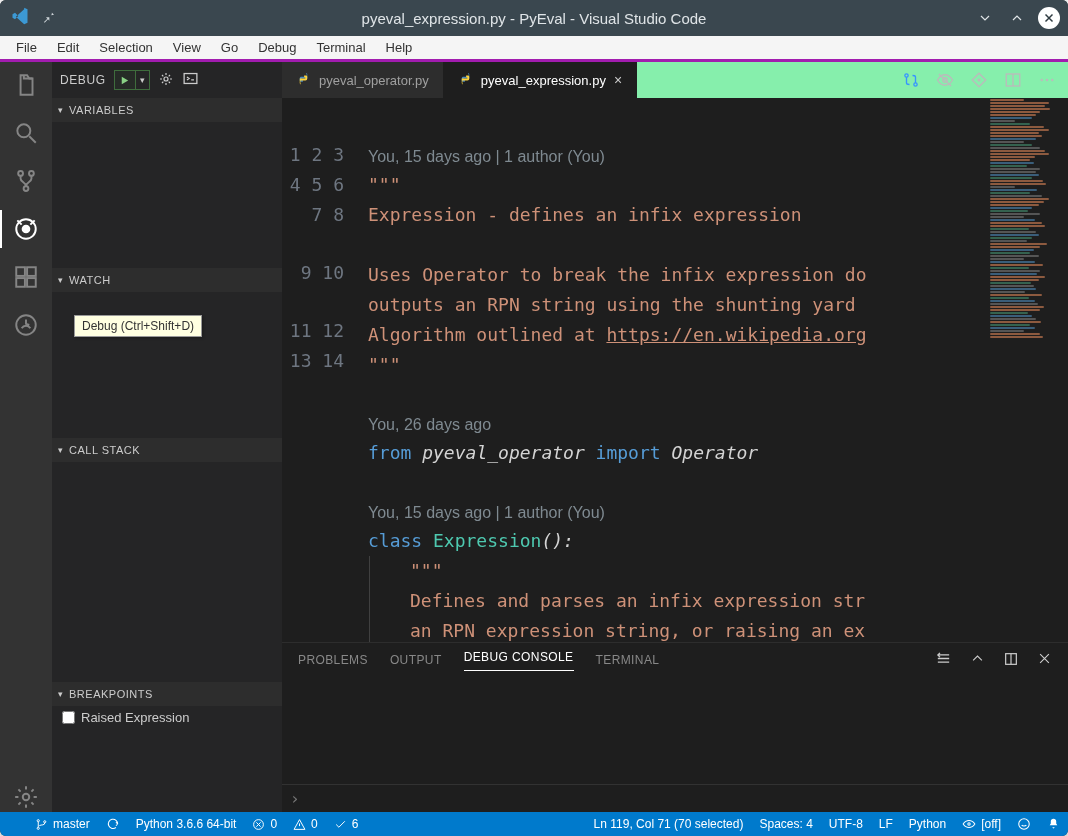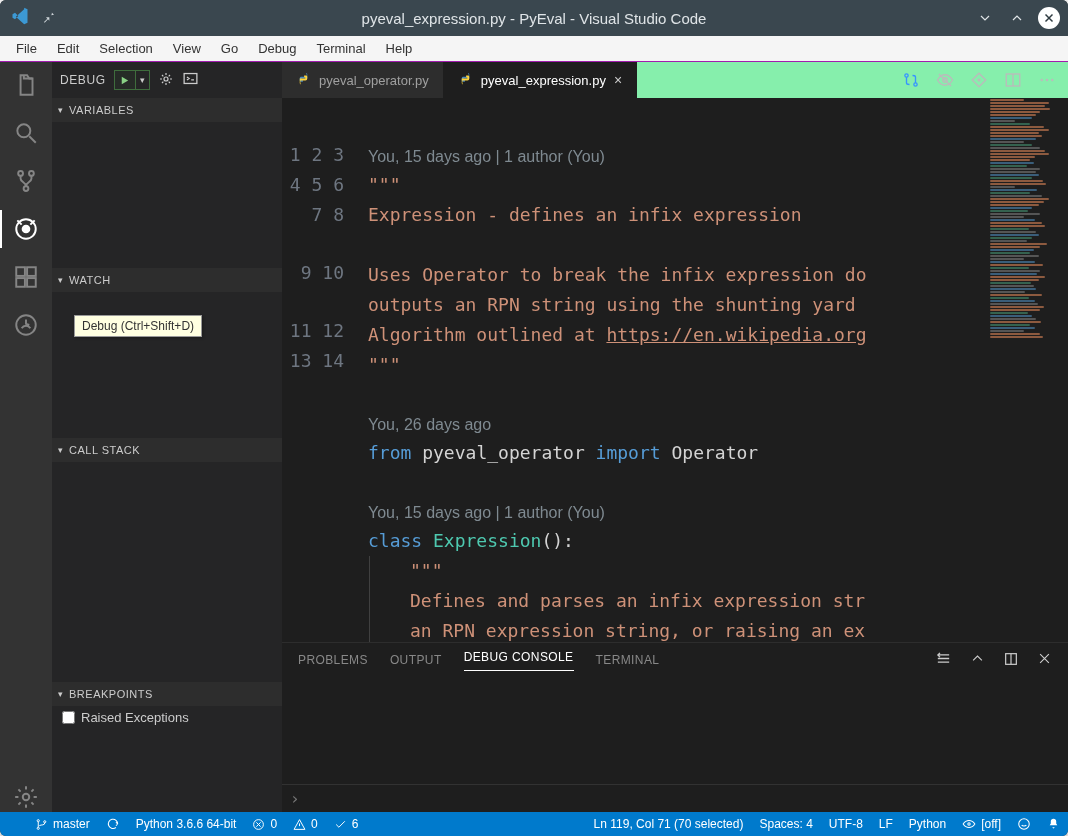--- a/index.html
+++ b/index.html
@@ -16,21 +16,21 @@
   }
   .titlebar .left-icons { display: flex; align-items: center; gap: 10px; padding-left: 10px; }
   .titlebar .title { position: absolute; left: 0; right: 0; text-align: center; font-size: 15px; pointer-events: none; }
   .titlebar .win-controls { position: absolute; right: 8px; display: flex; gap: 10px; align-items: center; }
   .win-btn { width: 22px; height: 22px; display: flex; align-items: center; justify-content: center; color: #dfe4e7; cursor: pointer; border-radius: 50%; }
   .win-btn.close { background: #fff; color: #2f3b41; }
   .vscode-icon { width: 20px; height: 20px; }
   .pin-icon { color: #cfd6da; }
 
   
-  .menubar { height: 26px; background: #f5f5f5; color: #333; display: flex; align-items: center; padding: 0 6px; border-bottom: 1px solid #a21caf; }
+  .menubar { height: 26px; background: #f5f5f5; color: #333; display: flex; align-items: center; padding: 0 6px; border-bottom: 3px solid #a21caf; }
   .menubar span { padding: 2px 10px; font-size: 13px; cursor: pointer; }
 
   
   .main { flex: 1; display: flex; background: #1e1e1e; min-height: 0; }
 
   
   .activitybar { width: 52px; background: #333333; display: flex; flex-direction: column; align-items: center; padding-top: 8px; gap: 18px; color: #858585; }
   .activitybar .act-item { width: 30px; height: 30px; display: flex; align-items: center; justify-content: center; cursor: pointer; position: relative; }
   .act-item.active { color: #ffffff; }
   .act-item.active::before { content: ""; position: absolute; left: -11px; top: -4px; bottom: -4px; width: 2px; background: #fff; }
@@ -72,21 +72,21 @@
   .tabs .actions svg { width:18px; height:18px; }
 
   .editor-body { flex:1; display:flex; min-height:0; position:relative; }
   .gutter { width: 76px; background:#1e1e1e; color:#6e7681; text-align:right; padding: 14px 14px 0 0; font-family: Menlo, Consolas, monospace; font-size:18px; line-height:30px; }
   .codesurface { flex:1; padding:14px 0 0 10px; font-family: Menlo, Consolas, monospace; font-size:18px; line-height:30px; color:#d4d4d4; white-space:pre; overflow:hidden; position:relative; }
   .lens { color:#7f8a91; font-family: "Segoe UI", Arial, sans-serif; font-size:16px; line-height:22px; padding:4px 0 2px 0; white-space:nowrap; }
   .c-orange { color:#ce9178; }
   .c-link { text-decoration: underline; }
   .c-kw { color:#569cd6; }
   .c-cls { color:#4ec9b0; }
-  .c-plain { color:#d4d4d4; }
+  .c-plain { color:#d4d4d4;font-style:italic; }
   .indent-guide { border-left:1px solid #404040; margin-left: 1px; padding-left: 40px; display:inline-block; }
 
   .minimap { width:84px; background:#1e1e1e; position:relative; overflow:hidden; }
   .minimap .mm-line { height:2px; margin:1px 6px; border-radius:1px; }
   .mm-o { background:#8d5a3f; } .mm-g { background:#35624f; } .mm-b { background:#3a5e7a; } .mm-w { background:#555; }
 
   
   .panel { height: 170px; border-top:1px solid #2d2d2d; background:#1e1e1e; display:flex; flex-direction:column; }
   .panel-tabs { height:34px; display:flex; align-items:center; gap:22px; padding: 0 16px; color:#888; font-size:12px; letter-spacing:.4px; }
   .panel-tabs .pt { cursor:pointer; }
@@ -240,21 +240,21 @@
       <div class="section-hdr">
           <span>CALL STACK</span>
         </div>
       <div class="section-body sb-callstack"></div>
       <div class="section-hdr">
           <span>BREAKPOINTS</span>
         </div>
       <div class="section-body sb-break">
         <div class="bp-row">
           <input type="checkbox" style="">
-          <span>Raised Exceptions</span>
+          <span>Raised Expression</span>
         </div>
       </div>
     </div>
 
     <div class="editorarea">
       <div class="tabs">
         <div class="tab">
           <span class="py-ico"><svg viewBox="0 0 24 24">
                 <path fill="#4b8bbe" stroke="none" d="M9 3h6c1 0 2 1 2 2v4H9c-2 0-3 1-3 3v3c0 1 1 2 2 2h3v-3h-2V12h9V5c0-1-1-2-2-2H9z"></path>
                 <path fill="#ffd43b" stroke="none" d="M15 21H9c-1 0-2-1-2-2v-4h8c2 0 3-1 3-3V9c0-1-1-2-2-2h-3v3h2v2H6v7c0 1 1 2 2 2h7z"></path>

